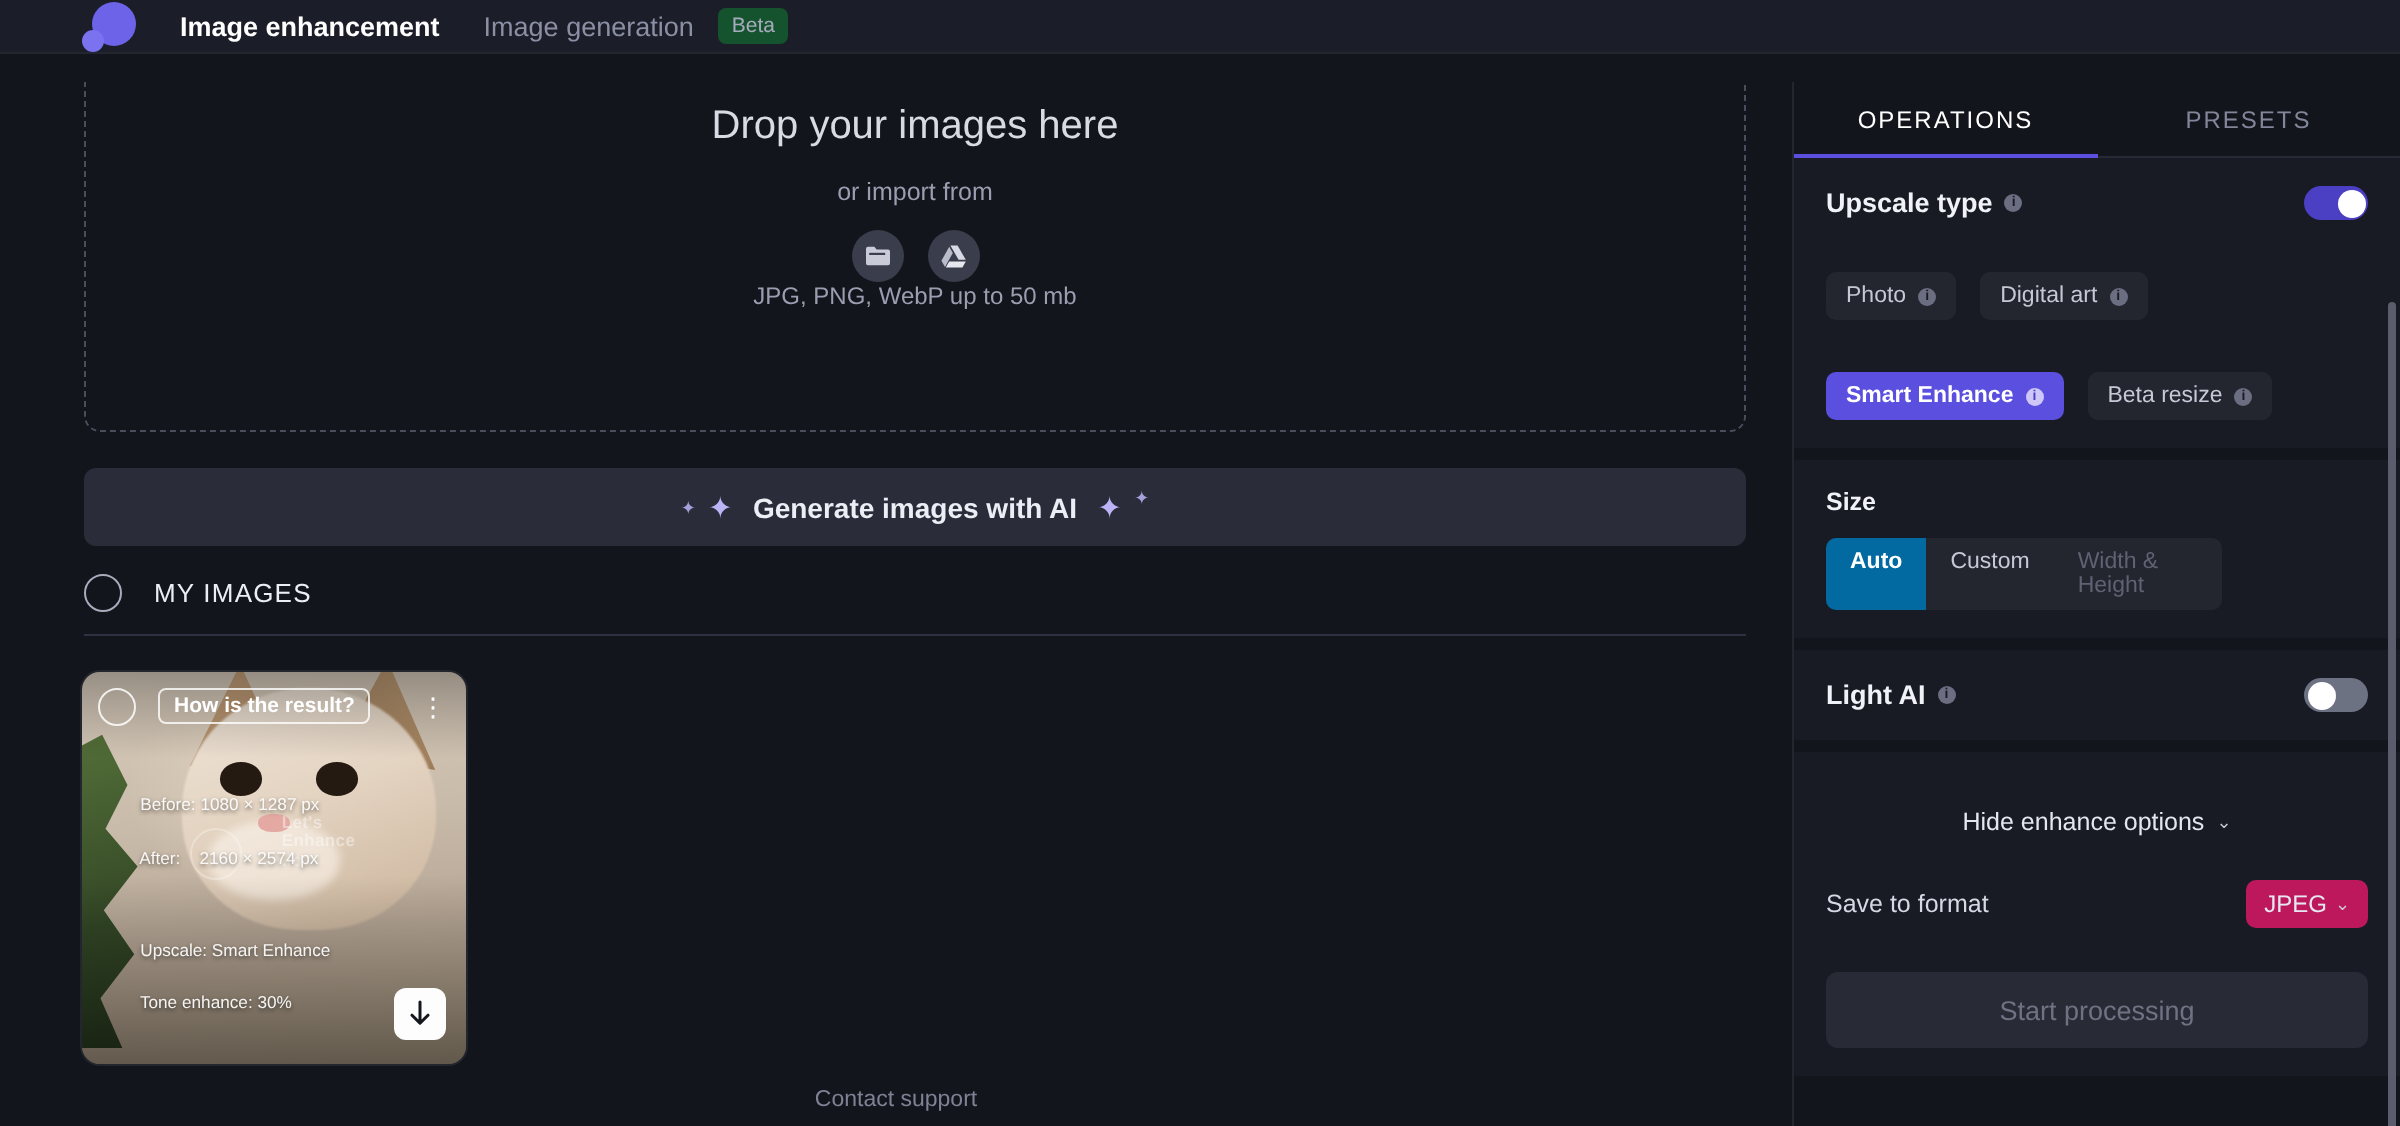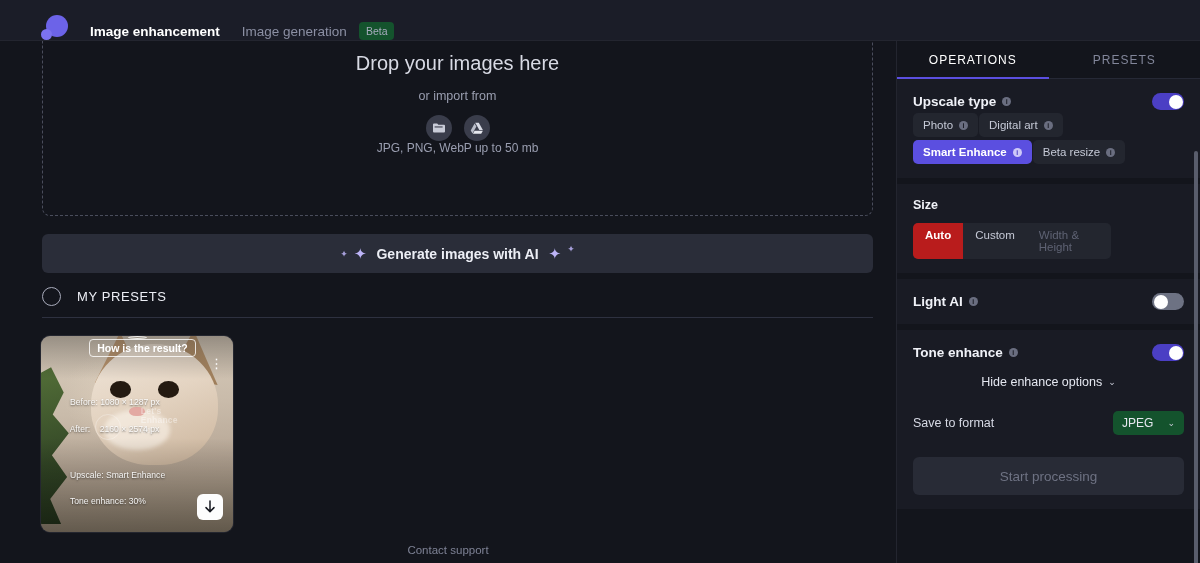--- a/index.html
+++ b/index.html
@@ -6,22 +6,22 @@
   html, body {
     width: 1200px; height: 563px;
     background: #13151c;
     font-family: "Liberation Sans", sans-serif;
     overflow: hidden;
   }
   .app { position: relative; width: 1200px; height: 563px; background: #13151c; }
 
   
   .header {
-    position: absolute; top: 0; left: 0; width: 1200px; height: 41px;
-    background: #1b1d28; display: flex; align-items: flex-end;
+    position: absolute; top: 0; left: 0; width: 1200px; height: 27px;
+    background: #1b1d28; display: flex; align-items: center;
     border-bottom: 1px solid #23252f; z-index: 40;
   }
   .logo { margin-left: 40px; width: 30px; height: 26px; position: relative; }
   .logo .big {
     position: absolute; right: 2px; top: 1px; width: 22px; height: 22px;
     border-radius: 50%; background: #6c63e8;
   }
   .logo .small {
     position: absolute; left: 1px; bottom: 0px; width: 11px; height: 11px;
     border-radius: 50%; background: #7b72f0;
@@ -148,21 +148,21 @@
     position: absolute; left: 52%; top: 36%; width: 44%;
     color: rgba(255,255,255,.42); font-size: 8.5px; font-weight: bold;
     line-height: 1.15; text-align: left; letter-spacing: .2px;
   }
   .wm-ring {
     position: absolute; left: 28%; top: 40%; width: 26px; height: 26px;
     border: 1.5px solid rgba(255,255,255,.30); border-radius: 50%;
   }
   .card-top {
     position: absolute; left: 0; top: 0; width: 100%; height: 34px;
-    display: flex; align-items: center; padding: 0 8px; flex-direction: column;
+    display: flex; align-items: center; padding: 0 8px;
   }
   .card-check {
     width: 19px; height: 19px; border-radius: 50%;
     border: 1.6px solid rgba(255,255,255,.85); cursor: pointer;
   }
   .result-btn {
     margin-left: 11px; padding: 2px 7px; border-radius: 4px;
     border: 1px solid rgba(255,255,255,.8); color: #fff;
     font-size: 10.5px; font-weight: bold; cursor: pointer;
     white-space: nowrap;
@@ -219,47 +219,47 @@
     position: relative; cursor: pointer;
   }
   .toggle.on { background: #4b3fc4; }
   .toggle.off { background: #6d7283; }
   .toggle .knob {
     position: absolute; top: 1.5px; width: 14px; height: 14px;
     border-radius: 50%; background: #fff;
   }
   .toggle.on .knob { right: 1.5px; }
   .toggle.off .knob { left: 1.5px; }
-  .chip-row { display: flex; gap: 1px; margin-top: 3px; }
+  .chip-row { display: flex; gap: 12px; margin-top: 26px; }
   .chip {
     display: flex; align-items: center; background: #23262f; color: #c5c9d6;
     font-size: 11.5px; padding: 6px 10px; border-radius: 5px; cursor: pointer;
   }
   .chip.active { background: #5b4fe0; color: #fff; font-weight: bold; }
   .sec-label { font-size: 12.5px; color: #f0f2f8; font-weight: bold; }
   .seg {
     display: flex; margin-top: 11px; background: #23262f;
     border-radius: 5px; overflow: hidden; width: 198px;
   }
   .seg-item {
     font-size: 11.5px; padding: 6px 12px; color: #c5c9d6; cursor: pointer;
   }
-  .seg-item.active { background: #b91c1c; color: #fff; font-weight: bold; }
+  .seg-item.active { background: #0369a1; color: #fff; font-weight: bold; }
   .seg-item.disabled { color: #5e6273; cursor: default; }
   .adv-row {
     display: flex; align-items: center; justify-content: center;
     font-size: 12.5px; color: #e4e7f0; cursor: pointer; padding: 14px 0 0;
   }
   .fmt-row {
     display: flex; align-items: center; margin-top: 22px;
   }
   .fmt-label { font-size: 12.5px; color: #d6d9e4; }
   .select {
-    margin-left: auto; background: #14532d; border-radius: 5px;
-    padding: 5px 9px; display: flex; align-items: center; gap: 14px;
+    margin-left: auto; background: #be185d; border-radius: 5px;
+    padding: 5px 9px; display: flex; align-items: center; gap: 4px;
     font-size: 12px; color: #e6e8f0; cursor: pointer;
   }
   .start-btn {
     margin-top: 22px; width: 100%; height: 38px; border-radius: 6px;
     background: #282b36; color: #6e7283; font-size: 13.5px;
     display: flex; align-items: center; justify-content: center;
     cursor: default;
   }
   .scrollbar {
     position: absolute; right: 2px; top: 110px; width: 4px; height: 440px;
@@ -309,21 +309,21 @@
     <div class="gen-bar">
       <span class="spark s-sm">✦</span>
       <span class="spark s-lg" style="margin:0 10px 0 6px">✦</span>
       <span class="gen-text">Generate images with AI</span>
       <span class="spark s-lg" style="margin:0 6px 0 10px">✦</span>
       <span class="spark s-sm" style="position:relative;top:-5px">✦</span>
     </div>
 
     <div class="myimages-row">
       <div class="circle-check"></div>
-      <div class="myimages-label">MY PRESETS</div>
+      <div class="myimages-label">MY IMAGES</div>
     </div>
     <div class="divider"></div>
 
     <div class="card">
       <div class="photo">
         <div class="photo-bg"></div>
         <div class="cat-ear-l"></div>
         <div class="cat-ear-r"></div>
         <div class="cat-head"></div>
         <div class="cat-muzzle"></div>
@@ -411,27 +411,20 @@
       <div class="sec-head">
         <span class="sec-title">Light AI</span>
         <span class="info">i</span>
         <div class="toggle off">
             <div class="knob"></div>
           </div>
       </div>
     </div>
 
     <div class="section" style="margin-bottom:0">
-      <div class="sec-head">
-        <span class="sec-title">Tone enhance</span>
-        <span class="info">i</span>
-        <div class="toggle on">
-            <div class="knob"></div>
-          </div>
-      </div>
 
       <div class="adv-row">
         <span>Hide enhance options</span>
         <span class="chev">⌄</span>
       </div>
 
       <div class="fmt-row">
         <span class="fmt-label">Save to format</span>
         <div class="select">
           <span>JPEG</span>

